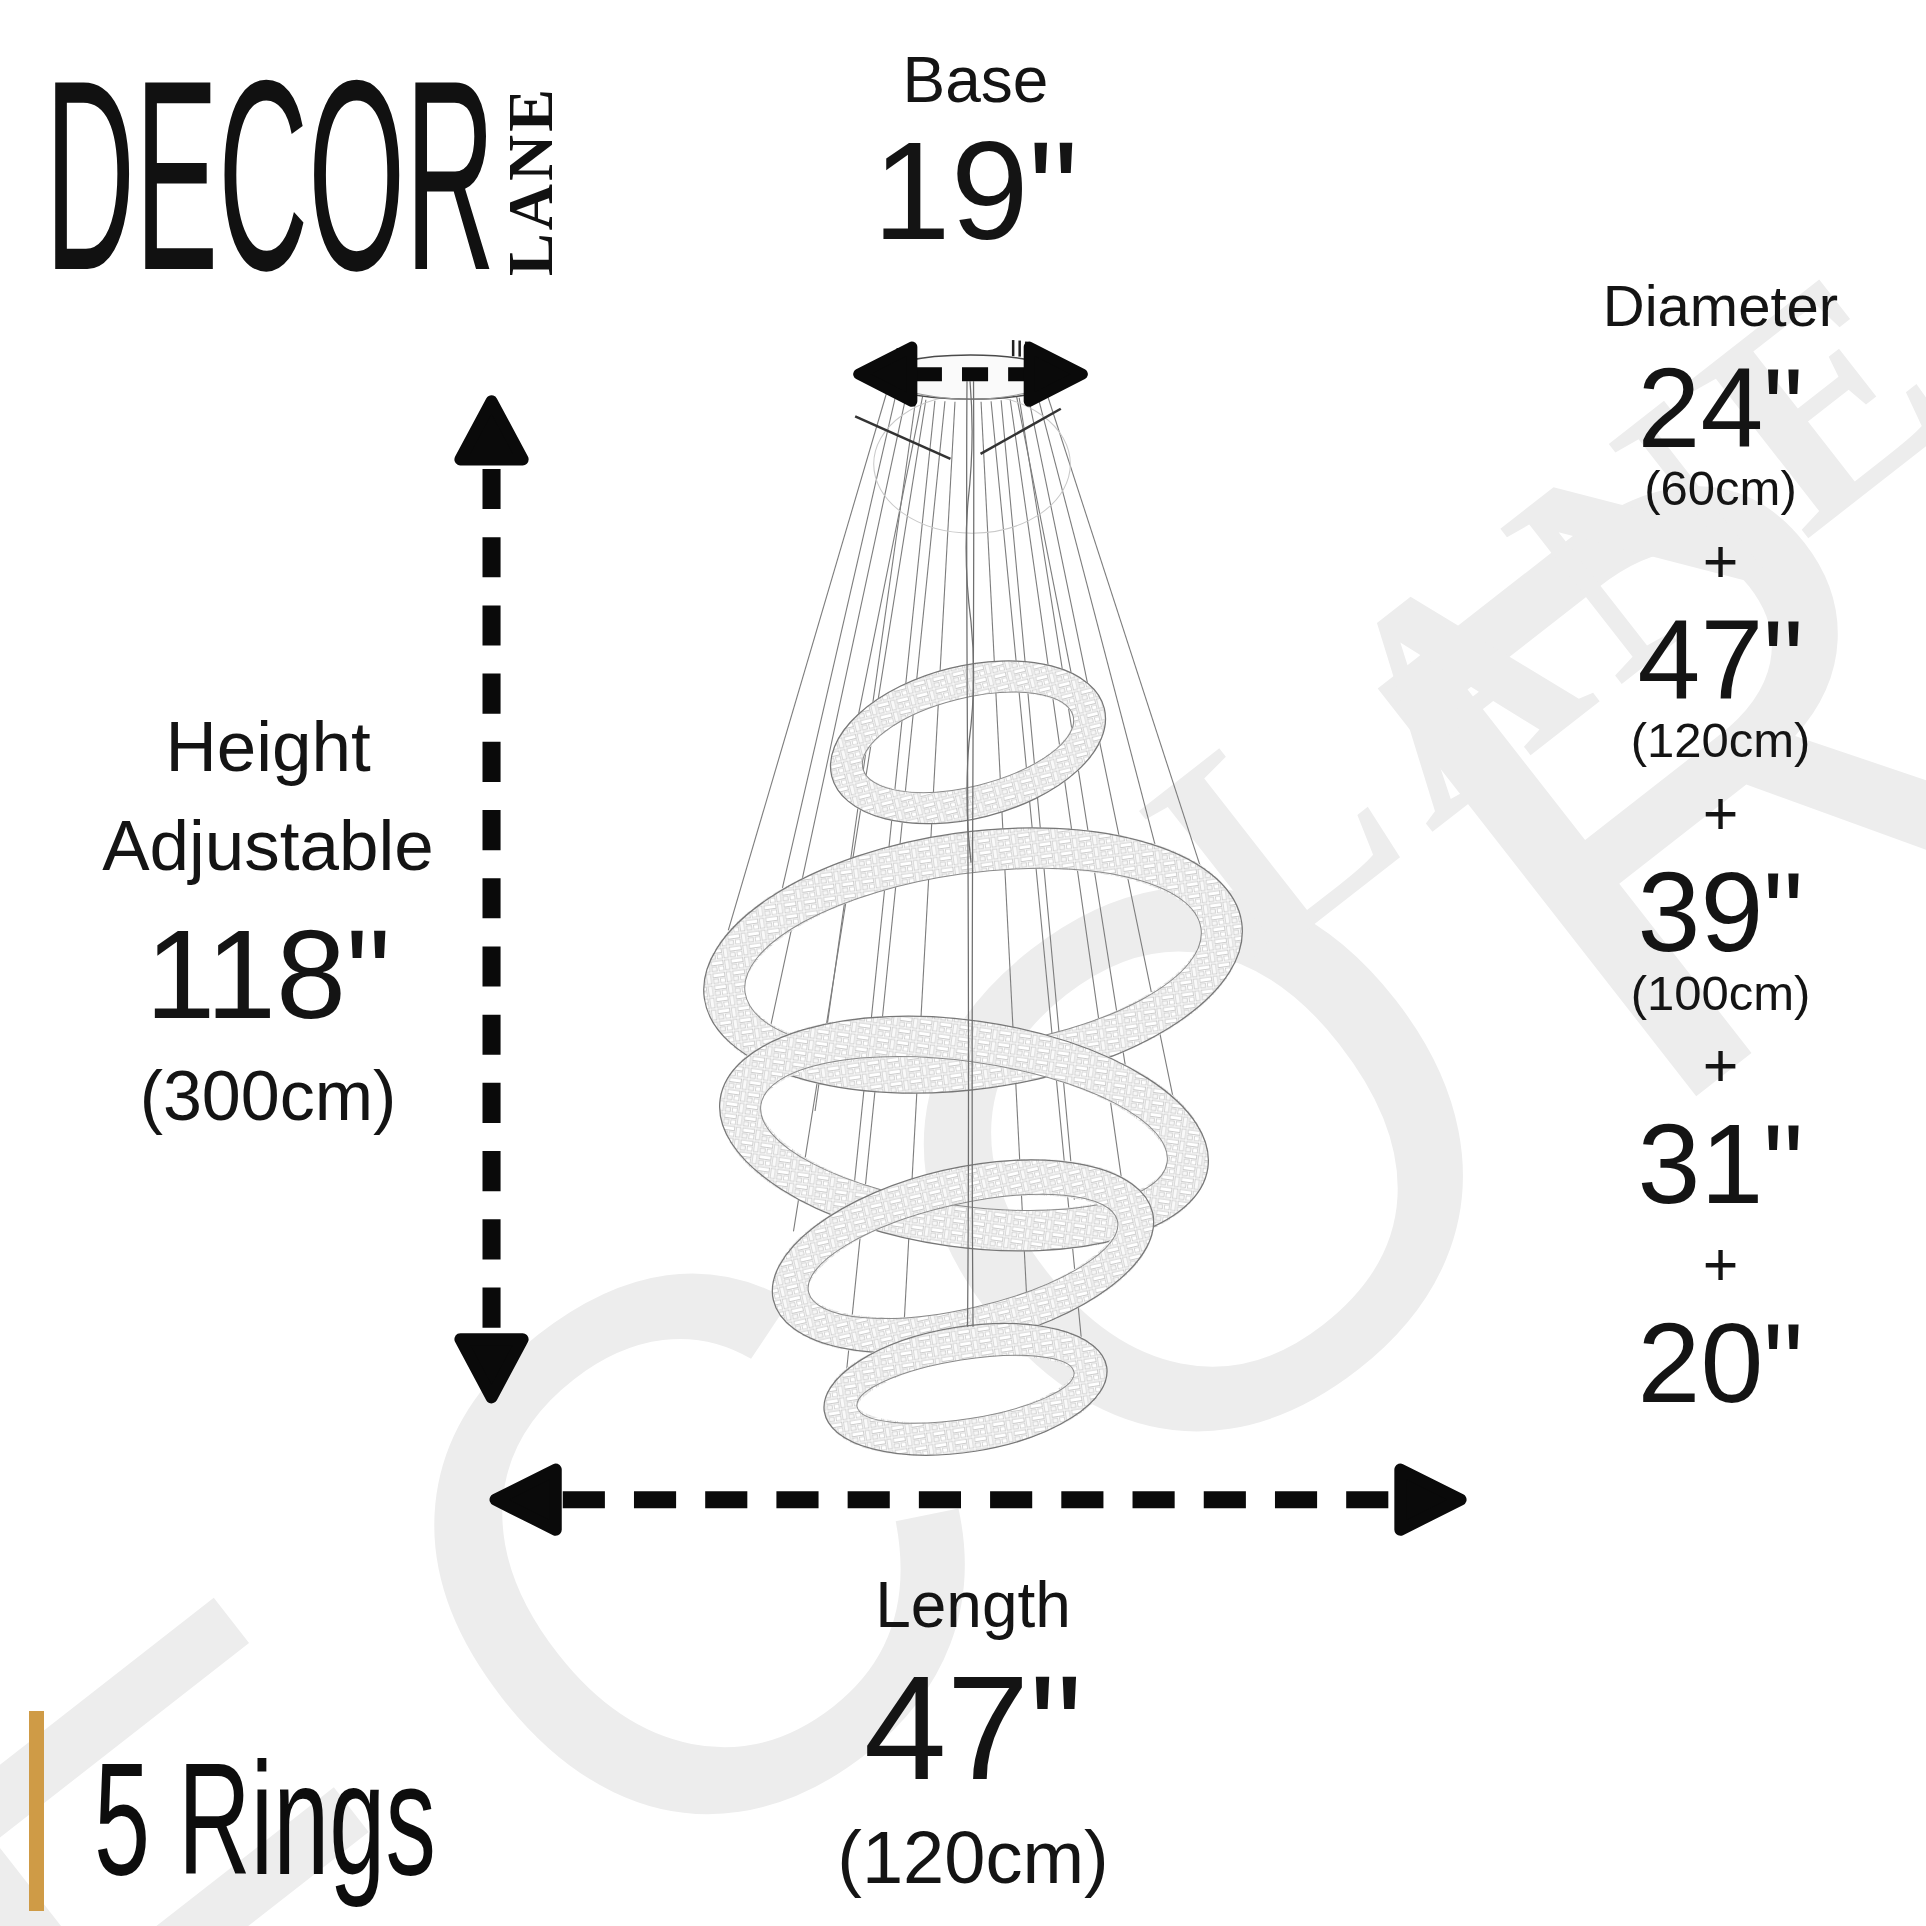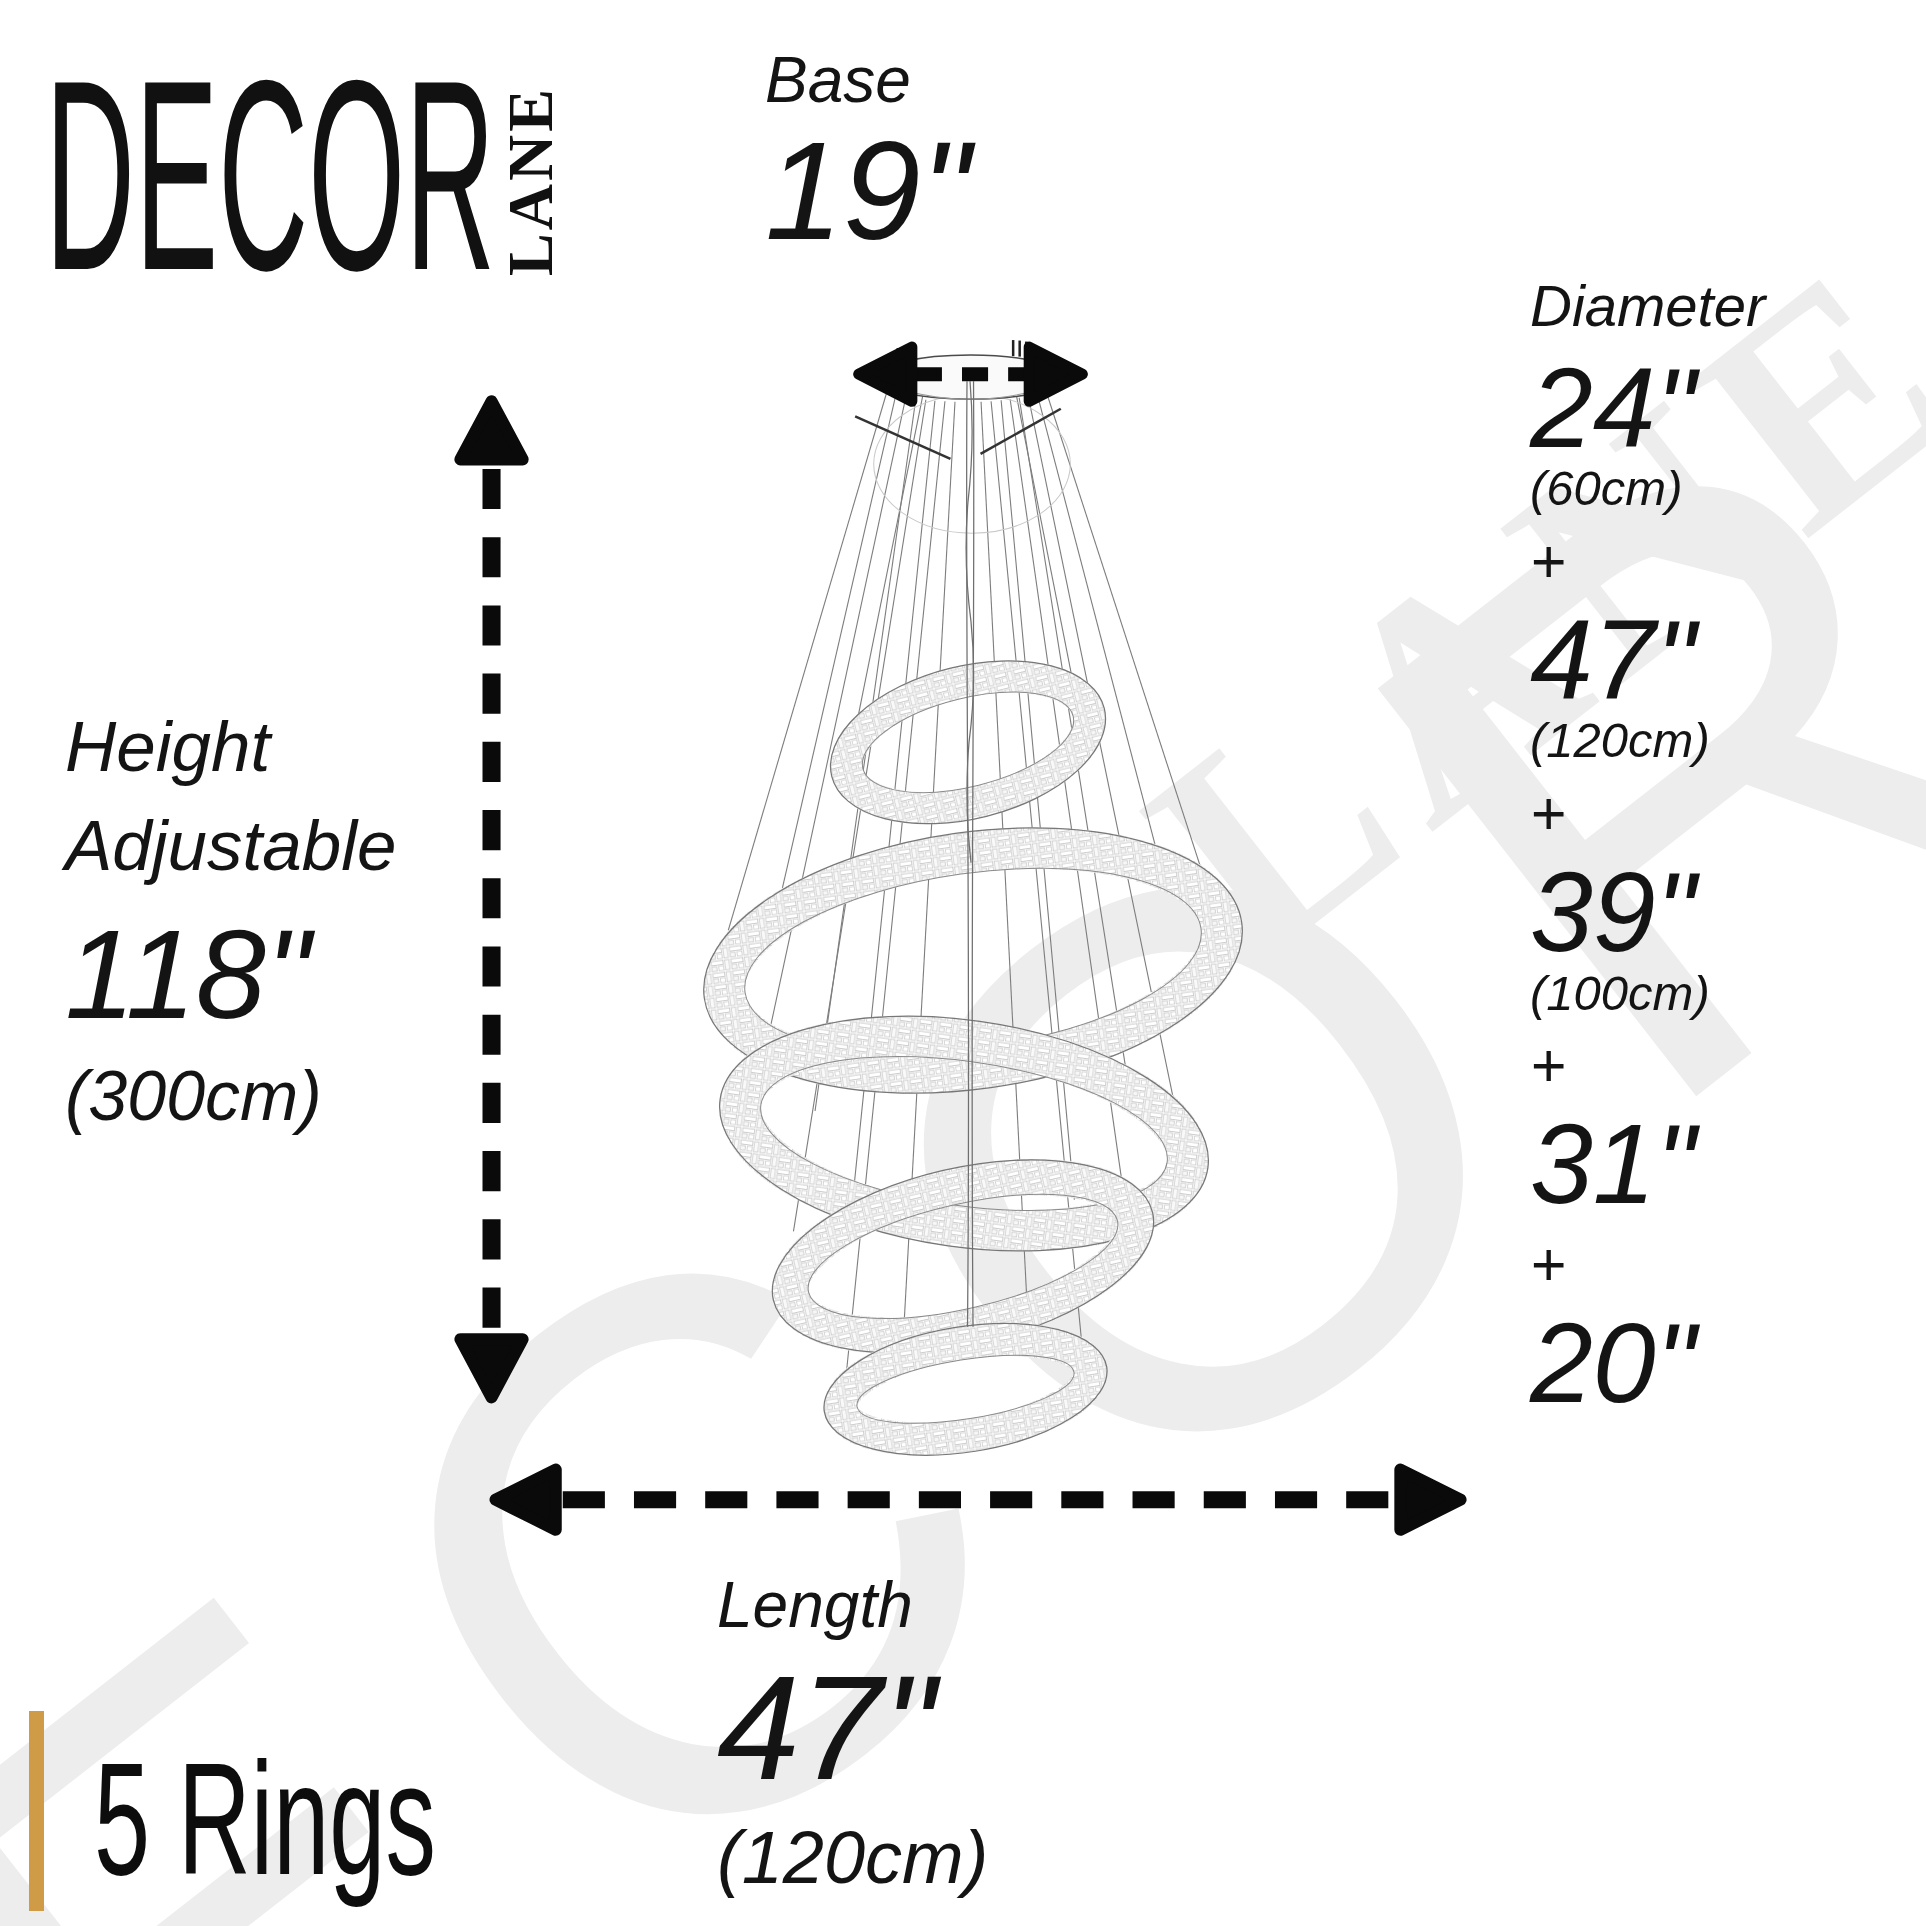--- a/index.html
+++ b/index.html
@@ -31,21 +31,21 @@
   .logo-lane{
     position:absolute;left:451px;top:15px;width:70px;height:211px;
     display:flex;align-items:center;justify-content:center;
   }
   .logo-lane span{
     display:inline-block;transform:rotate(-90deg);white-space:nowrap;
     font-family:"Liberation Serif",serif;font-weight:700;
     font-size:64px;letter-spacing:3px;color:#111;
   }
   
-  .tblock{position:absolute;z-index:3;font-style:italic;}
+  .tblock{position:absolute;z-index:3;text-align:center;}
   .lbl   {font-size:64px;line-height:1.25;}
   .big   {font-size:140px;line-height:1.02;}
   .cm    {font-size:71px;line-height:1.3;}
 
   .base-block{left:765px;top:40px;width:421px;}
 
   .adj-block{left:65px;top:697px;width:406px;}
   .adj-block .lbl{font-size:71px;line-height:1.4;}
   .adj-block .big{font-size:126px;line-height:1.25;}
   .adj-block .cm{font-size:70px;line-height:1.25;}

